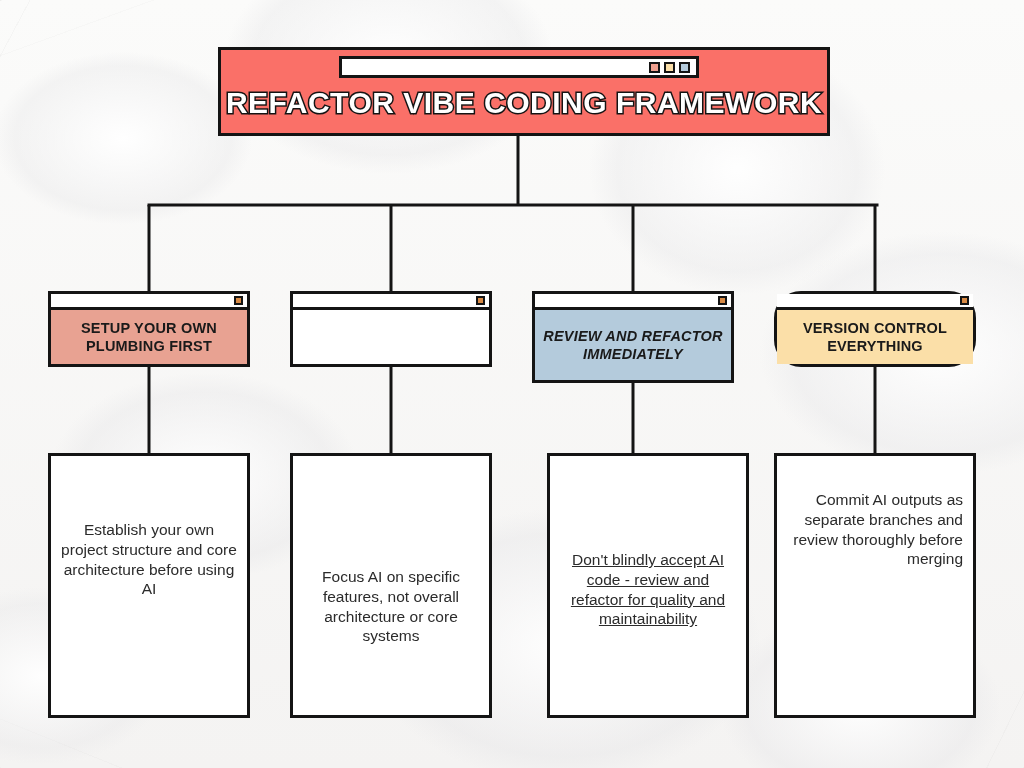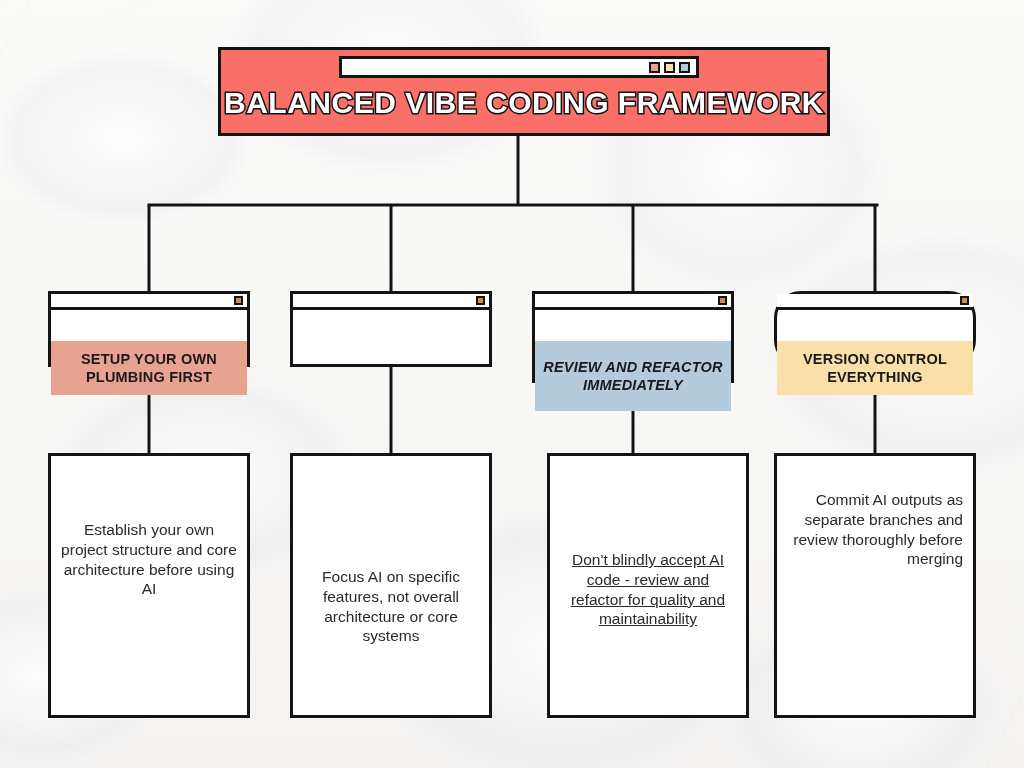--- a/index.html
+++ b/index.html
@@ -121,21 +121,20 @@
     align-items: center;
     justify-content: center;
     text-align: center;
     font-size: 14.5px;
     font-weight: bold;
     color: #1a1a1a;
     line-height: 1.25;
     letter-spacing: 0.2px;
     padding: 2px 6px;
     box-sizing: border-box;
-    margin-top: 31px;
   }
 
   
   .desc {
     position: absolute;
     box-sizing: border-box;
     background: #ffffff;
     border: 3px solid #141414;
     display: flex;
     align-items: flex-start;
@@ -169,21 +168,21 @@
   <line x1="633" y1="367" x2="633" y2="455" stroke="#141414" stroke-width="3"></line>
   <line x1="875" y1="367" x2="875" y2="455" stroke="#141414" stroke-width="3"></line>
 </svg>
 
 <div id="banner" style="background: rgb(250, 112, 104);">
   <div id="banner-titlebar">
     <span class="ctrl-sq" style="background: rgb(240, 160, 143);"></span>
     <span class="ctrl-sq" style="background: rgb(251, 223, 168);"></span>
     <span class="ctrl-sq" style="background: rgb(180, 203, 220);"></span>
   </div>
-  <div id="banner-title">BALANCED VIBE CODING FRAMEWORK</div>
+  <div id="banner-title">REFACTOR VIBE CODING FRAMEWORK</div>
 </div>
 
 <div class="card" style="left:48px; top:291px; width:202px; height:76px;">
   <div class="card-titlebar">
     <span class="card-dot" style="background: rgb(217, 138, 68);"></span>
   </div>
   <div class="card-body" style="background: rgb(232, 162, 146);">SETUP YOUR OWN PLUMBING FIRST</div>
 </div>
 
 <div class="card" style="left:290px; top:291px; width:202px; height:76px;">

